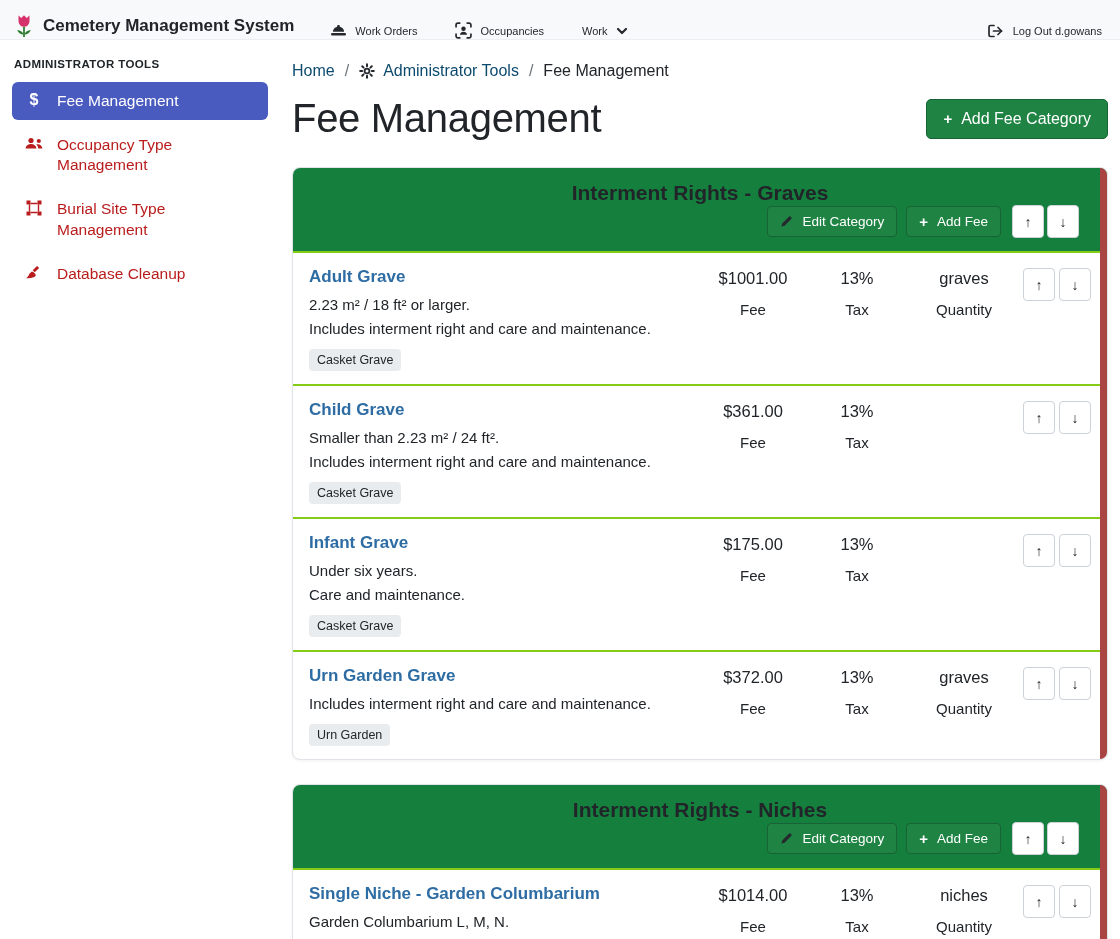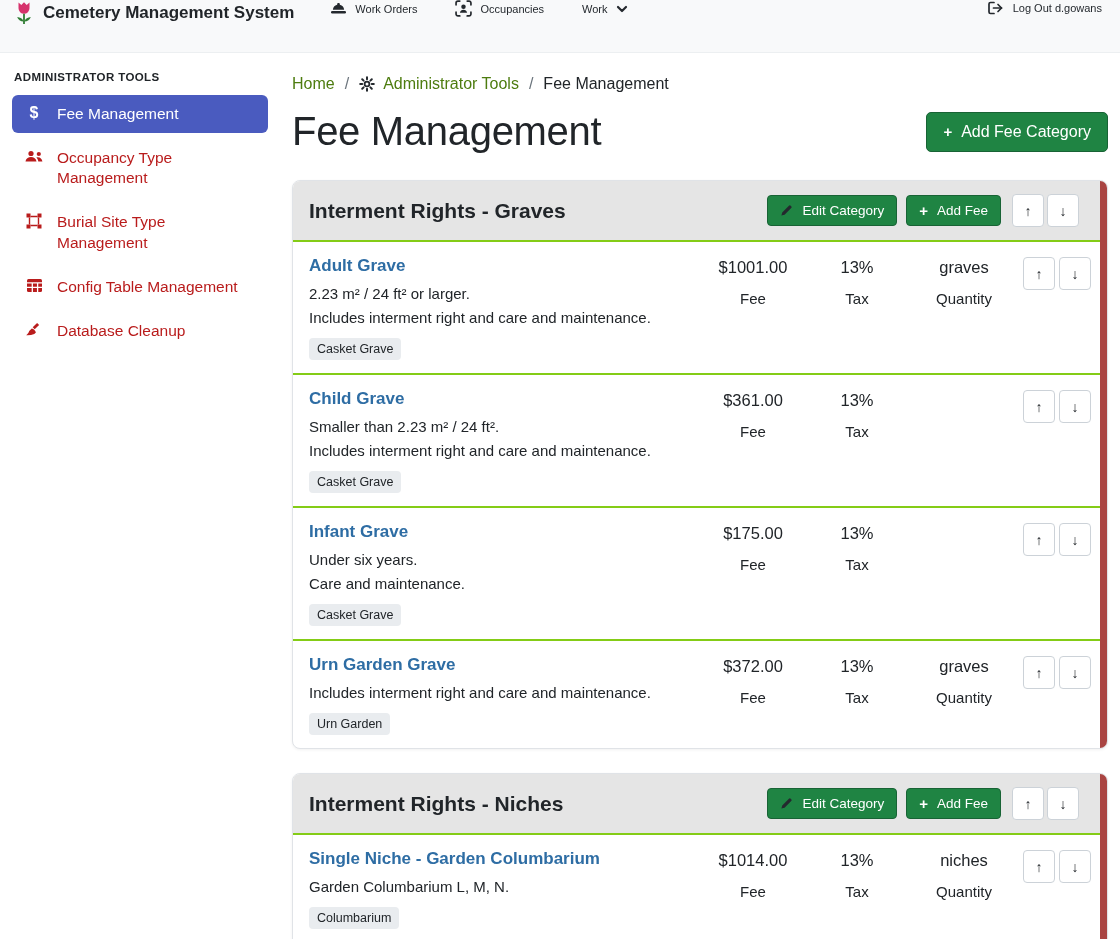--- a/index.html
+++ b/index.html
@@ -6,21 +6,21 @@
   html,body { margin:0; padding:0; }
   body {
     width:1120px; height:939px; overflow:hidden;
     font-family:"Liberation Sans", sans-serif;
     color:#212529; background:#fff;
   }
   button { font-family:inherit; }
 
   
   .navbar {
-    height:53px; background:#f8f9fa; display:flex; align-items:flex-start;
+    height:40px; background:#f8f9fa; display:flex; align-items:flex-end;
     padding:0 14px; border-bottom:1px solid #eceff1;
   }
   .brand { display:inline-flex; align-items:center; gap:9px; cursor:pointer; text-decoration:none; color:#212529; }
   .brand-text { font-size:17px; font-weight:700; }
   .nav-links { display:flex; align-items:center; gap:38px; margin-left:36px; }
   .nav-link {
     display:inline-flex; align-items:center; gap:8px; font-size:11px;
     color:#24292e; text-decoration:none; cursor:pointer;
   }
   .nav-icon { display:inline-flex; align-items:center; color:#24292e; }
@@ -37,41 +37,41 @@
     border-radius:6px; font-size:15.5px; line-height:1.3; color:#b91c1c;
     cursor:pointer; margin-bottom:6px;
   }
   .side-item .s-icon { flex:0 0 20px; width:20px; text-align:center; margin-top:1px; display:inline-flex; justify-content:center; }
   .side-item.active { background:#4a5bbf; color:#fff; }
   .dollar-glyph { font-weight:700; font-size:16px; line-height:1; }
 
   
   .main { flex:1; min-width:0; padding:20px 12px 0 12px; }
   .breadcrumb { display:flex; align-items:center; gap:10px; font-size:16px; margin:2px 0 16px; }
-  .crumb-link { color:#4d7c0f; text-decoration:none; display:inline-flex; align-items:center; gap:8px; cursor:pointer; }
+  .crumb-link { color:#0c4a6e; text-decoration:none; display:inline-flex; align-items:center; gap:8px; cursor:pointer; }
   .crumb-sep { color:#6c757d; }
   .crumb-current { color:#212529; }
 
   .page-head { display:flex; align-items:center; justify-content:space-between; margin:2px 0 26px; }
   .page-title { font-size:40px; font-weight:500; letter-spacing:-.3px; }
 
   .btn-green {
     background:#1f8443; border:1px solid #186335; color:#fff; border-radius:5px;
     display:inline-flex; align-items:center; gap:9px; cursor:pointer;
   }
   .btn-lg { font-size:16px; padding:10px 16px; }
   .btn-sm { font-size:13.5px; padding:7px 12px; border-radius:4px; }
   .plus-glyph { font-weight:700; font-size:15px; line-height:1; }
 
   
   .card {
     position:relative; background:#fff; border:1px solid #e0e3e7; border-radius:8px;
     box-shadow:0 1px 3px rgba(0,0,0,.06); margin-bottom:24px; overflow:hidden;
   }
-  .card-header { background:#e5e5e5; display:flex; align-items:center; padding:13px 16px; }
+  .card-header { background:#15803d; display:flex; align-items:center; padding:13px 16px;flex-direction:column; }
   .card-title { font-size:21px; font-weight:600; }
   .card-controls { margin-left:auto; display:flex; align-items:center; gap:9px; padding-right:12px; }
   .arrow-group { display:flex; gap:3px; margin-left:2px; }
   .arrow-btn {
     width:32px; height:33px; background:#fff; border:1px solid #ccd2d8; border-radius:4px;
     font-size:14px; font-weight:700; color:#212529; display:flex; align-items:center;
     justify-content:center; cursor:pointer; padding:0;
   }
   .card-scrollbar { position:absolute; top:0; right:0; bottom:0; width:7px; background:#a94442; cursor:pointer; }
 
@@ -177,29 +177,20 @@
           <path d="M4.5 2.8h7v1.4h-7zM4.5 11.8h7v1.4h-7zM2.8 4.5h1.4v7H2.8zM11.8 4.5h1.4v7h-1.4z"></path>
           <rect x="0.5" y="0.5" width="4" height="4"></rect>
             <rect x="11.5" y="0.5" width="4" height="4"></rect>
           <rect x="0.5" y="11.5" width="4" height="4"></rect>
             <rect x="11.5" y="11.5" width="4" height="4"></rect>
         </svg>
       </span>
       <span>Burial Site Type Management</span>
     </div>
 
-    <div class="side-item">
-      <span class="s-icon">
-        <svg width="17" height="15" viewBox="0 0 17 15">
-          <rect x="1" y="1" width="15" height="13" rx="1.5" fill="currentColor"></rect>
-          <path d="M1 4.8h15M6.3 4.8V14M11.6 4.8V14M1 9.4h15" stroke="#fff" stroke-width="1.3" fill="none"></path>
-        </svg>
-      </span>
-      <span>Config Table Management</span>
-    </div>
 
     <div class="side-item">
       <span class="s-icon">
         <svg width="18" height="15" viewBox="0 0 18 15" fill="currentColor">
           <path d="M12.1 0.9l2 2-4.4 4.4-2-2z"></path>
           <path d="M6.8 6.4c2 .4 3.7 2.1 4.1 4.1l-1.6 1.6c-2.5 1-5.4 1.4-8.1 1.2 1.5-1.1 2.5-2.4 3-4.2z"></path>
         </svg>
       </span>
       <span>Database Cleanup</span>
     </div>
@@ -259,21 +250,21 @@
           <div class="arrow-group">
             <button class="arrow-btn">↑</button>
             <button class="arrow-btn">↓</button>
           </div>
         </div>
       </div>
 
       <div class="fee-row">
         <div class="fee-main">
           <a class="fee-name">Adult Grave</a>
-          <div class="fee-desc">2.23 m² / 24 ft² or larger.</div>
+          <div class="fee-desc">2.23 m² / 18 ft² or larger.</div>
           <div class="fee-desc">Includes interment right and care and maintenance.</div>
           <span class="badge">Casket Grave</span>
         </div>
         <div class="stat">
           <div class="stat-value">$1001.00</div>
           <div class="stat-label">Fee</div>
         </div>
         <div class="stat">
           <div class="stat-value">13%</div>
           <div class="stat-label">Tax</div>

